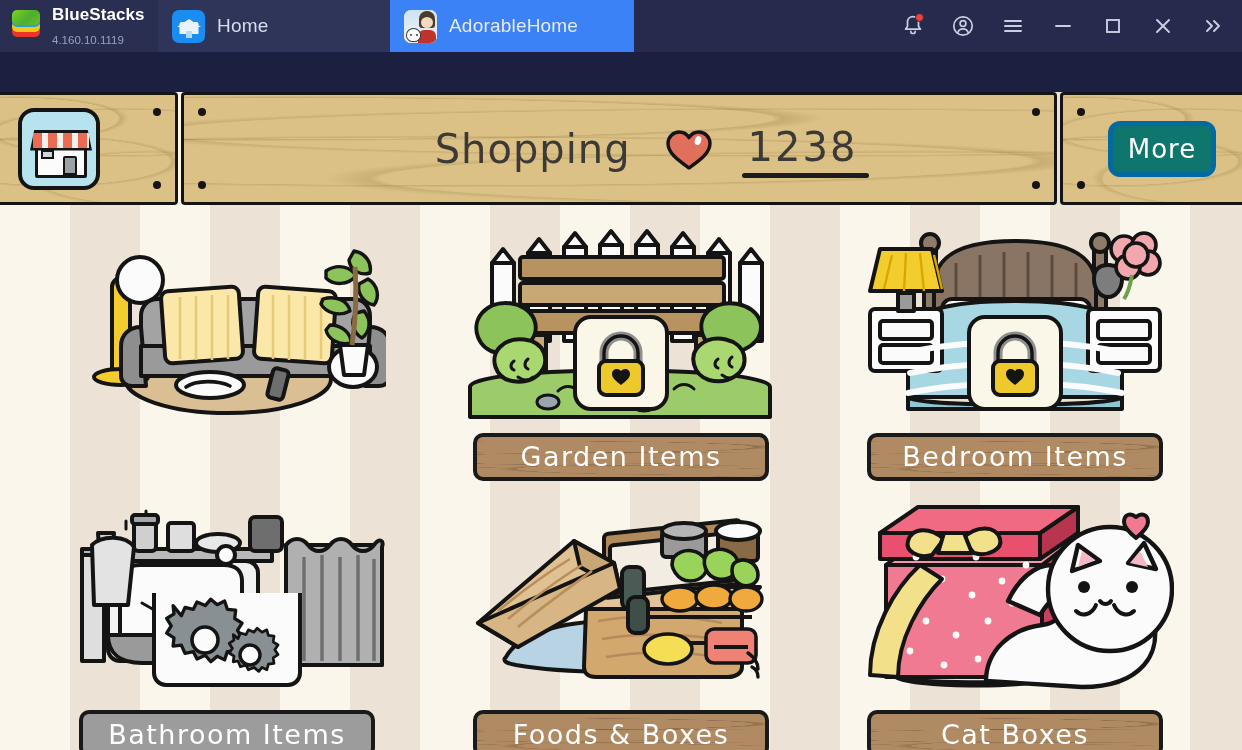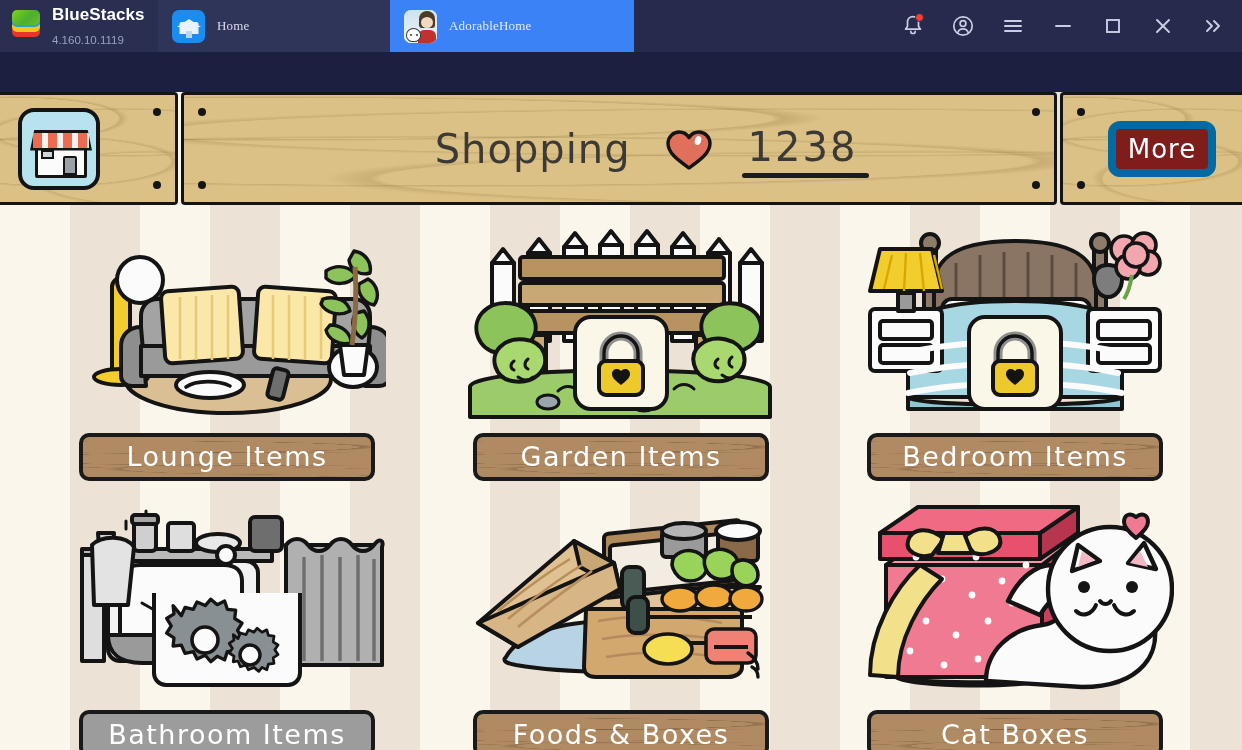--- a/index.html
+++ b/index.html
@@ -54,21 +54,21 @@
   .game-ico .hair{ position:absolute; right:2px; top:1px; width:16px;height:17px;
       background:#4a3b2a; border-radius:8px 8px 3px 3px; }
   .game-ico .face{ position:absolute; right:4px; top:7px; width:12px;height:11px;
       background:#f3d9c0; border-radius:50%; }
   .game-ico .body{ position:absolute; right:1px; bottom:0; width:18px;height:13px;
       background:#c0332c; border-radius:6px 6px 0 0; }
   .game-ico .cat{ position:absolute; left:2px; bottom:1px; width:15px;height:14px;
       background:#fdfdfd; border-radius:50% 50% 45% 45%; border:1px solid #3a3a3a; }
   .game-ico .cat:after{ content:""; position:absolute; left:3px; top:5px; width:2px;height:2px;
       background:#333; border-radius:50%; box-shadow:6px 0 0 #333; }
-  .tab-label{ color:#d9dcee; font-size:13px; letter-spacing:.2px; white-space:nowrap;font-family:Liberation Serif, serif; }
+  .tab-label{ color:#d9dcee; font-size:19px; letter-spacing:.2px; white-space:nowrap; }
   .tab.active .tab-label{ color:#e7eaf8; }
 
   .tb-spacer{ flex:1; }
   .tb-controls{ display:flex; align-items:center; gap:0; padding-right:4px; }
   .tbbtn{
     width:50px; height:52px; display:flex; align-items:center; justify-content:center;
     position:relative;
   }
   .tbbtn svg{ display:block; }
   .notif-dot{
@@ -146,21 +146,21 @@
     letter-spacing:2px; position:relative; padding:0 6px 4px 6px;
   }
   .heart-count:after{
     content:""; position:absolute; left:0; right:-6px; bottom:-4px; height:5px;
     background:#1c1c1c; border-radius:3px;
   }
 
   .more-btn{
     position:absolute; right:26px; top:50%; transform:translateY(-50%);
     width:108px; height:56px; border-radius:12px;
-    background:#7f1d1d; border:8px solid #0369a1;
+    background:#0f766e; border:5px solid #0369a1;
     display:flex; align-items:center; justify-content:center;
     color:#fff; font-size:26px; font-family:"DejaVu Sans", sans-serif; letter-spacing:1px;
   }
 
   
   .grid{
     position:absolute; left:0; top:113px; width:1242px; height:585px;
     display:grid; grid-template-columns:repeat(3,1fr); grid-template-rows:repeat(2,1fr);
     padding:14px 30px 16px 30px;
   }
@@ -365,24 +365,20 @@
           <g fill="#8cc35a" stroke="#141414" stroke-width="3.4" stroke-linejoin="round">
             <path d="M286 24c12 2 18 12 16 22-10 3-20-3-21-13z"></path>
             <path d="M258 44c12-8 25-4 30 5-8 9-22 10-30 2z"></path>
             <path d="M300 52c10 6 12 18 6 26-10-2-17-11-15-21z"></path>
             <path d="M255 72c13-4 25 2 27 12-11 6-24 2-29-7z"></path>
             <path d="M296 84c8 9 6 21-2 27-9-5-12-17-6-25z"></path>
             <path d="M262 98c12 0 21 8 21 18-12 3-23-4-25-13z"></path>
           </g>
           <path d="M287 40c2 30 0 58-3 78" stroke="#8a6a42" stroke-width="5" fill="none"></path>
         </svg>
-      </div>
-      <div class="plate">
-        <div class="grain"></div>
-        <span>Lounge Items</span>
       </div>
     </div>
 
     <div class="card">
       <div class="art">
         <svg viewBox="0 0 318 200">
           <g stroke="#141414" stroke-width="4" stroke-linejoin="round">
             <g fill="#fbfbfb">
               <path d="M30 36h22v78H30z"></path>
                 <path d="M30 36l11-14 11 14z"></path>

